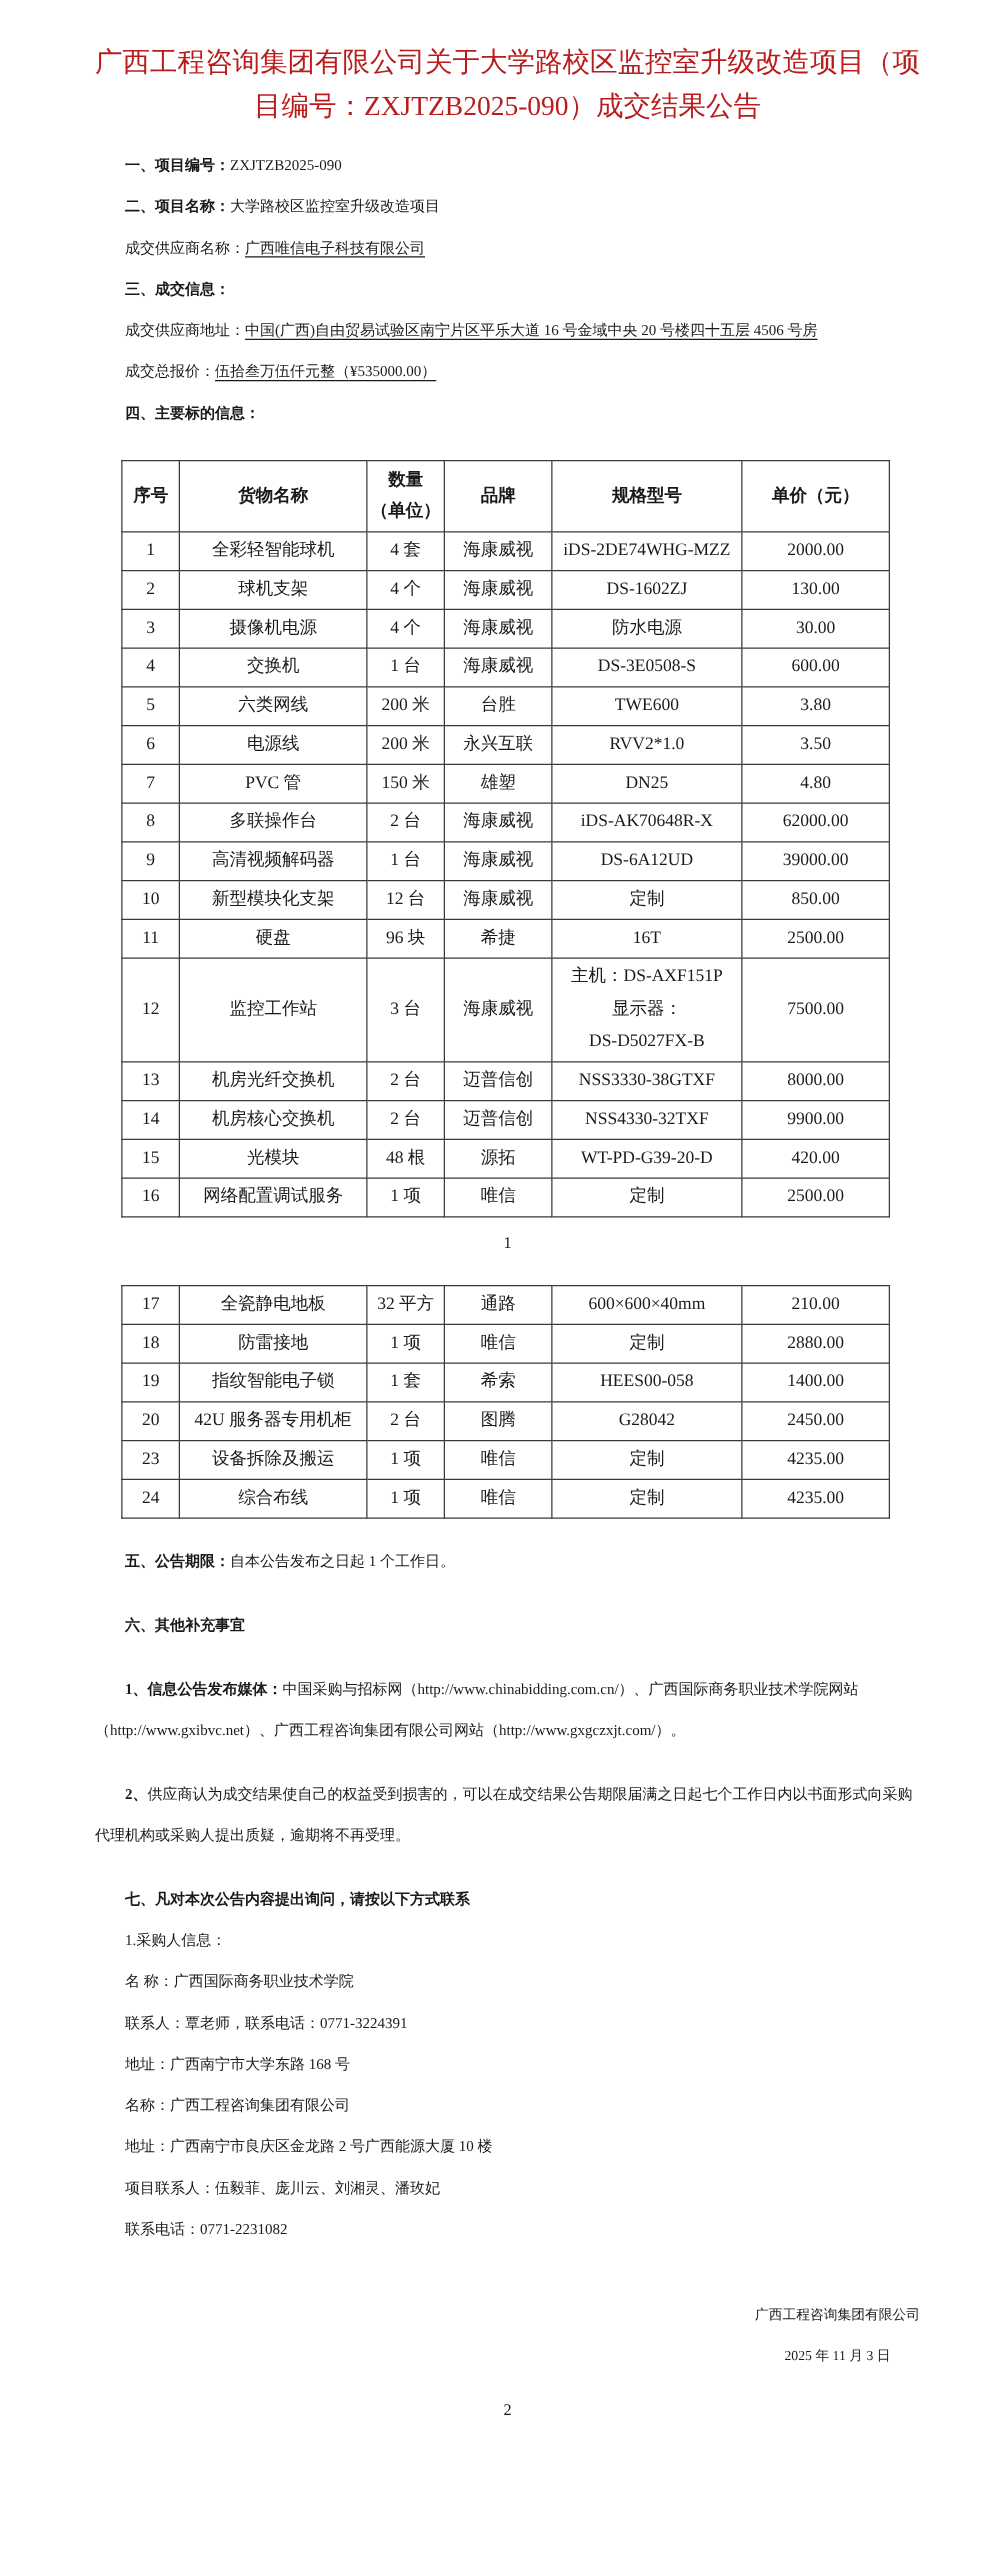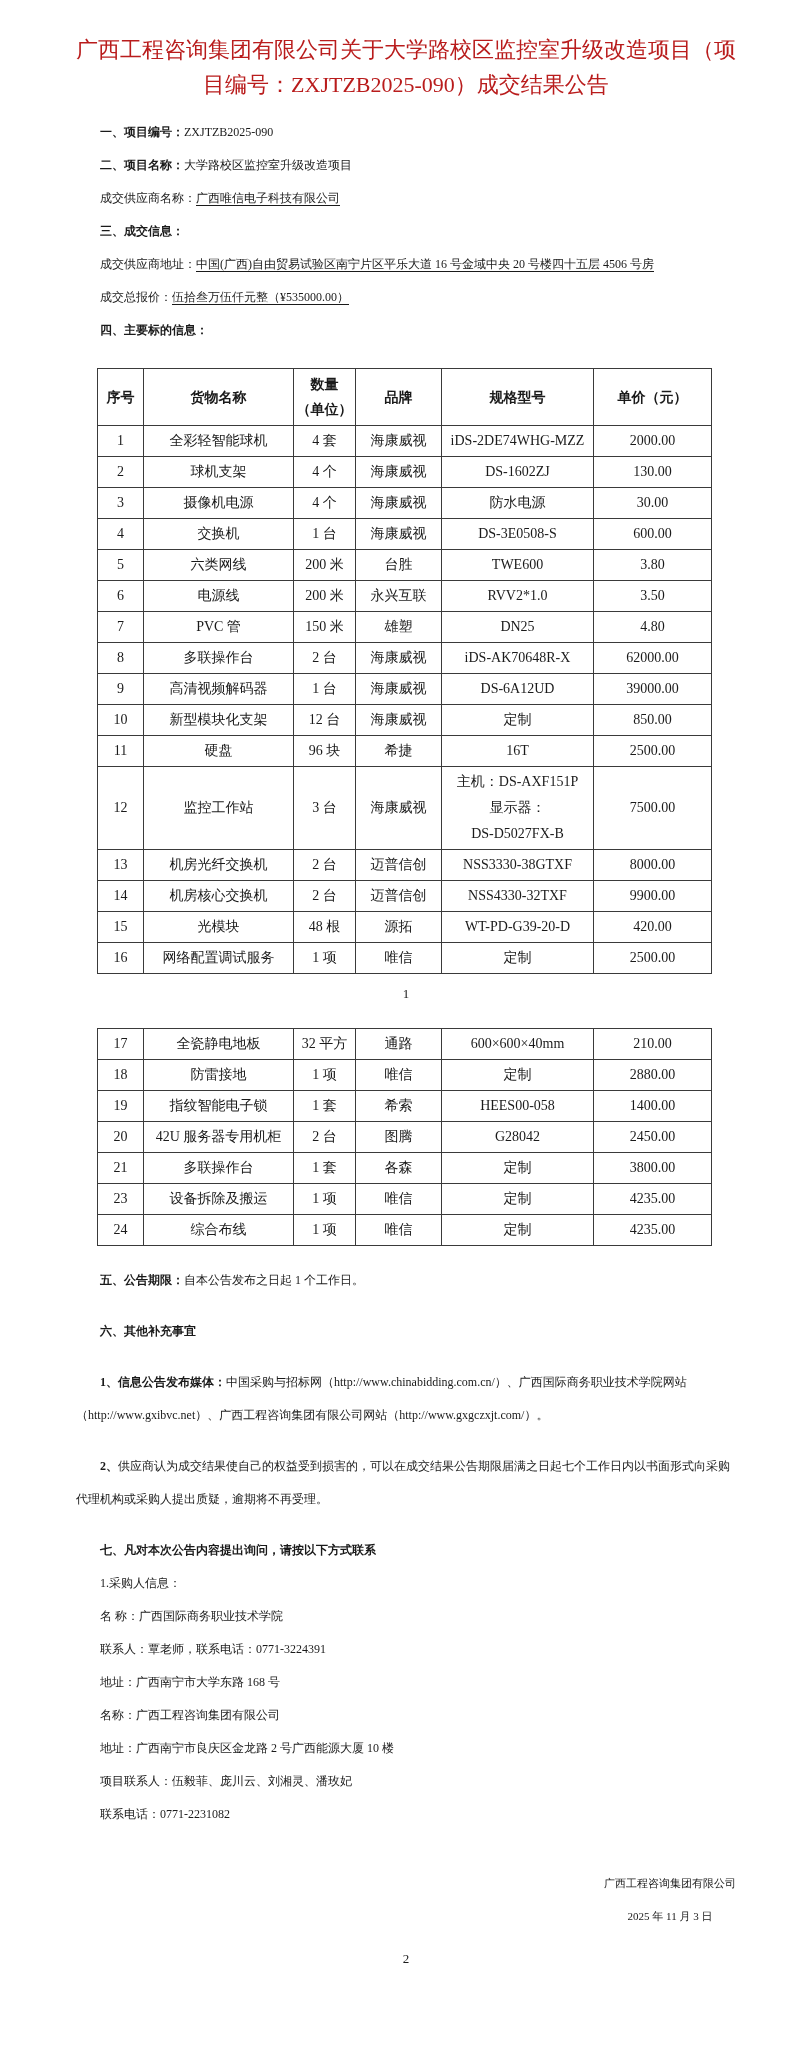--- a/index.html
+++ b/index.html
@@ -246,28 +246,20 @@
         </tr>
         <tr>
           <td>20</td>
           <td>42U 服务器专用机柜</td>
           <td>2 台</td>
           <td>图腾</td>
           <td class="spec">G28042</td>
           <td>2450.00</td>
         </tr>
         <tr>
-          <td>21</td>
-          <td>多联操作台</td>
-          <td>1 套</td>
-          <td>各森</td>
-          <td class="spec">定制</td>
-          <td>3800.00</td>
-        </tr>
-        <tr>
           <td>23</td>
           <td>设备拆除及搬运</td>
           <td>1 项</td>
           <td>唯信</td>
           <td class="spec">定制</td>
           <td>4235.00</td>
         </tr>
         <tr>
           <td>24</td>
           <td>综合布线</td>

